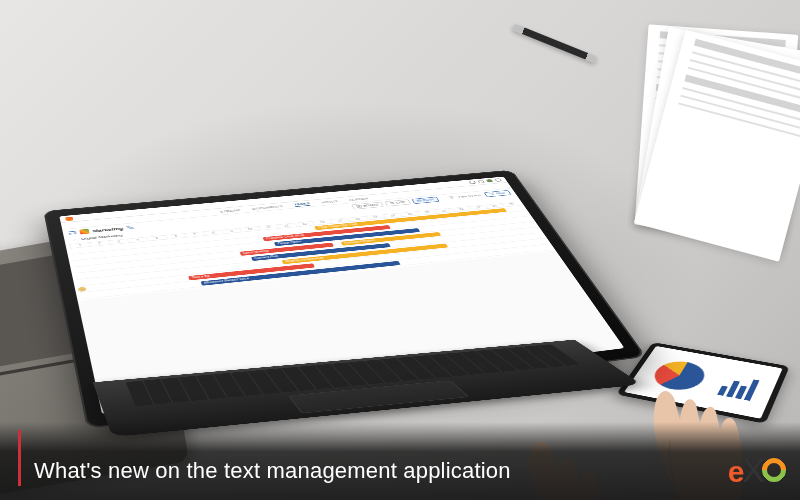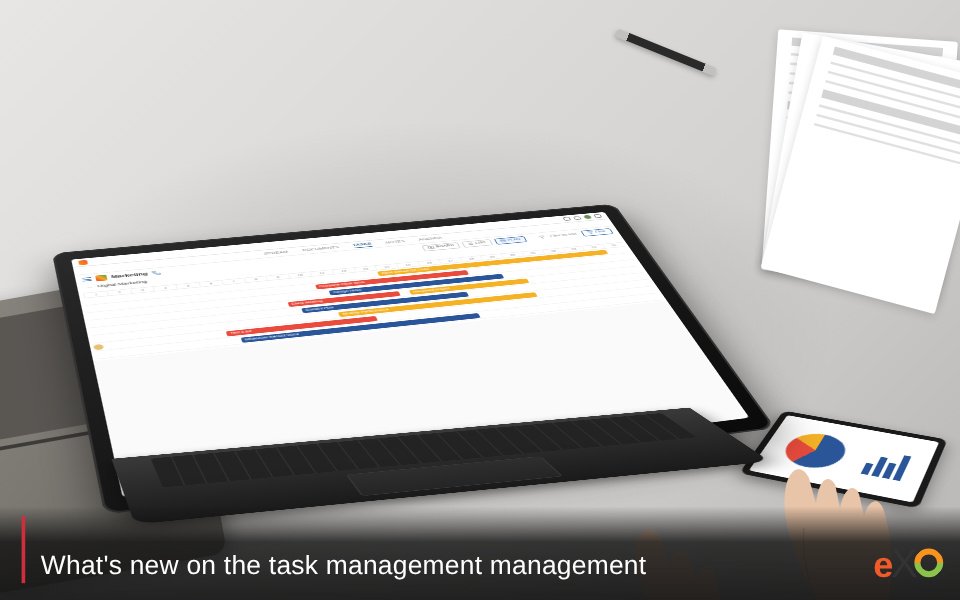--- a/index.html
+++ b/index.html
@@ -256,21 +256,21 @@
   <div class="hand">
     <svg viewBox="0 0 280 190">
       <path d="M180 190 C 160 150 150 120 155 95 C 158 80 168 76 174 88 L 180 110 C 182 90 190 84 196 94 L 200 114 C 203 96 212 92 216 102 L 220 120 C 224 106 232 104 236 114 C 242 132 246 160 240 190 Z" fill="#e8c4a8"></path>
       <path d="M40 190 C 30 168 26 150 32 138 C 38 128 48 130 52 142 L 58 162 C 60 148 68 144 74 154 L 80 172 C 84 160 92 158 96 168 L 100 190 Z" fill="#e8c4a8"></path>
       <path d="M180 190 C 172 170 168 150 170 130" stroke="#d4a888" stroke-width="1" fill="none"></path>
     </svg>
   </div>
 
   <div class="caption">
     <div class="accent"></div>
-    <h1>What's new on the task management management</h1>
+    <h1>What's new on the text management application</h1>
   </div>
 
   <div class="brand">
     <span class="e">e</span>
     <span class="x">X</span>
     <span class="o-ring"></span>
   </div>
 </div>
 
 </body></html>

